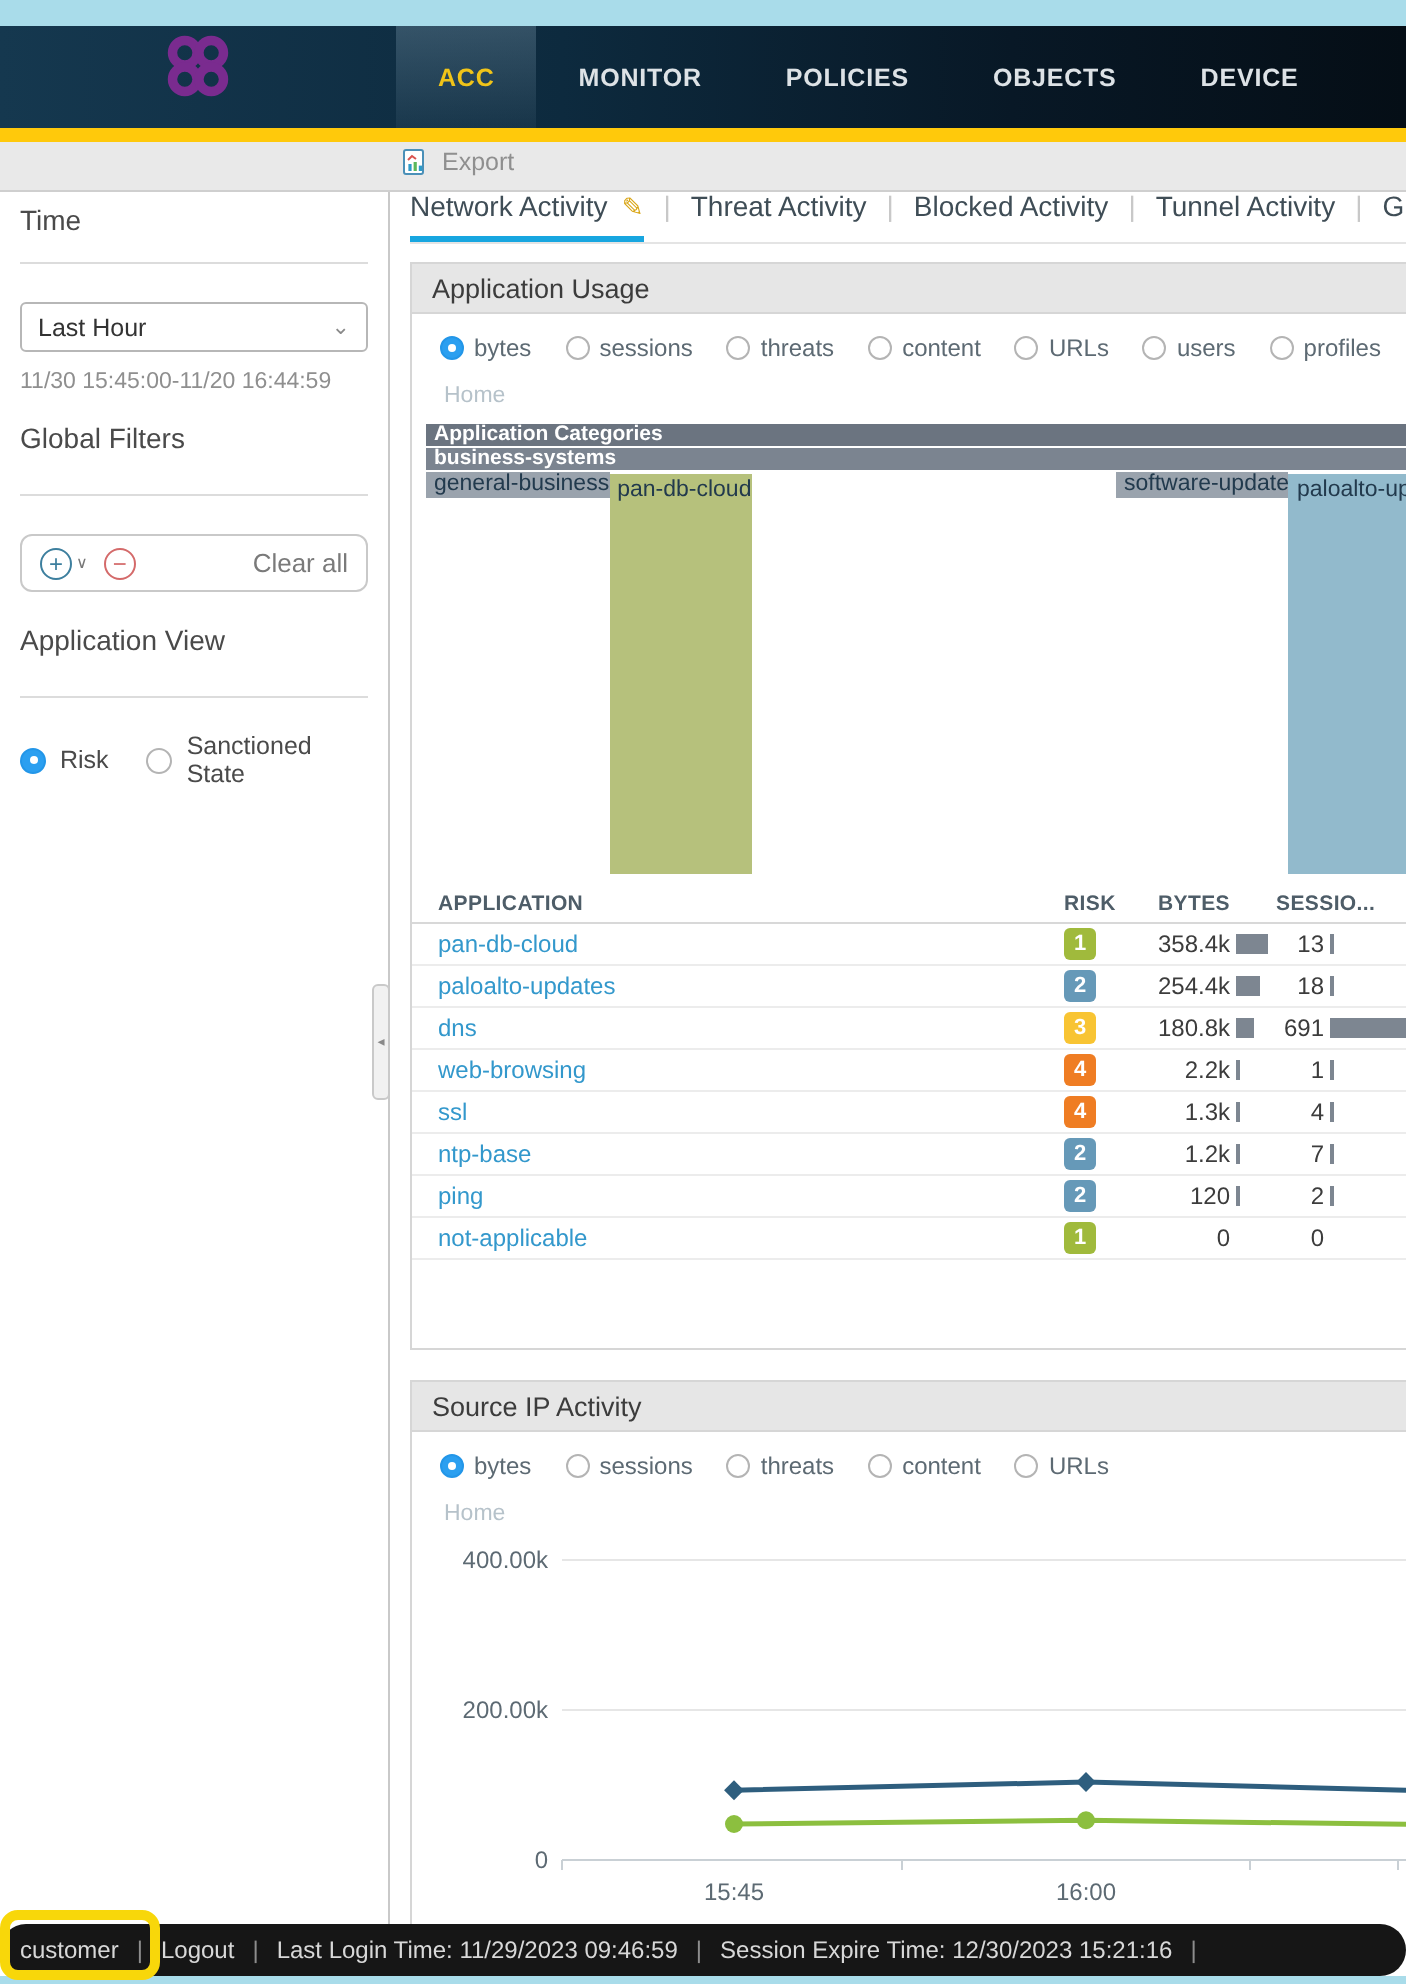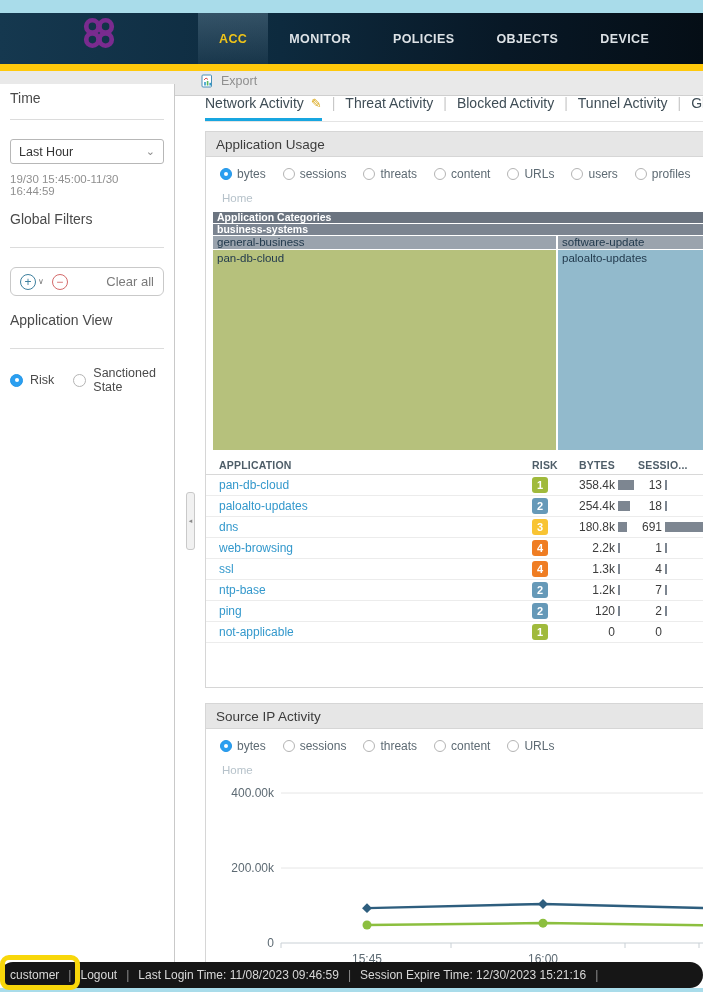--- a/index.html
+++ b/index.html
@@ -9,21 +9,21 @@
   .strip-top{height:13px;background:#a9dcea;}
   .navbar{position:relative;height:51px;background:linear-gradient(90deg,#15384f 0%,#0d2a3e 40%,#081826 72%,#050e16 100%);}
   .logo{position:absolute;left:76px;top:3px;}
   .nav-tabs{position:absolute;left:198px;top:0;height:100%;display:flex;}
   .nav-tab{display:flex;align-items:center;padding:0 21px;color:#dde2e6;font-size:12.5px;font-weight:700;letter-spacing:.4px;cursor:pointer;}
   .nav-tab.active{background:linear-gradient(180deg,rgba(140,170,190,.30),rgba(140,170,190,.08));color:#f0c419;}
   .bar-yellow{height:7px;background:#ffc90b;}
   .toolbar{height:24px;background:#e9e9e9;border-bottom:1px solid #cfcfcf;display:flex;align-items:center;padding-left:201px;color:#8f8f8f;font-size:12.5px;}
   .export-btn{display:flex;align-items:flex-start;gap:6px;cursor:pointer;}
   
-  .sidebar{position:absolute;left:0;top:84px;bottom:30px;width:175px;background:#fff;border-right:1px solid #c9c9c9;box-sizing:border-box;padding:6px 10px 0 10px;}
+  .sidebar{position:absolute;left:0;top:96px;bottom:30px;width:195px;background:#fff;border-right:1px solid #c9c9c9;box-sizing:border-box;padding:6px 10px 0 10px;}
   .side-h{font-size:14px;color:#4a4a4a;}
   .side-hr{border:none;border-top:1px solid #dcdcdc;margin:0;}
   .time-select{margin-top:19px;height:23px;border:1px solid #b7b7b7;border-radius:3px;display:flex;align-items:center;padding:0 8px;font-size:12.5px;color:#333;cursor:pointer;background:#fff;}
   .time-select .chev{margin-left:auto;color:#8a8a8a;font-size:11px;}
   .time-range{margin-top:9px;font-size:11.5px;color:#8f8f8f;}
   .filter-box{margin-top:19px;height:29px;border:1px solid #c9c9c9;border-radius:6px;display:flex;align-items:center;padding:0 9px;box-sizing:border-box;}
   .circ{width:16px;height:16px;border-radius:50%;box-sizing:border-box;display:flex;align-items:center;justify-content:center;font-size:12px;line-height:1;cursor:pointer;}
   .circ.plus{border:1.5px solid #3d7f9e;color:#3d7f9e;}
   .circ.minus{border:1.5px solid #d46a6a;color:#d46a6a;margin-left:8px;}
   .tiny-chev{color:#777;font-size:8px;margin-left:2px;}
@@ -46,21 +46,21 @@
   .metric-row{display:flex;align-items:center;padding:10px 0 0 14px;font-size:12px;color:#5d6a73;}
   .metric{display:flex;align-items:center;gap:5px;margin-right:17px;cursor:pointer;}
   .metric .radio{width:12px;height:12px;}
   .metric .radio.sel::after{width:4px;height:4px;margin-top:3px;}
   .crumb{padding:11px 0 0 16px;font-size:11.5px;color:#b6c2ca;}
   
   .treemap{margin:8px 0 0 7px;width:527px;font-size:10.5px;}
   .tm-root{height:11px;background:#6b7480;color:#fff;font-weight:700;line-height:11px;padding-left:4px;cursor:pointer;}
   .tm-group{height:11px;background:#7b8490;color:#fff;font-weight:700;line-height:11px;padding-left:4px;margin-top:1px;cursor:pointer;}
   .tm-cols{display:flex;gap:2px;margin-top:1px;}
-  .tm-col{display:flex;flex-direction:column;}
+  .tm-col{display:flex;flex-direction:row;}
   .tm-col.left{width:343px;}
   .tm-col.right{flex:1;}
   .tm-colhead{height:13px;background:#9aa3ad;color:#223a4d;font-size:11.5px;line-height:13px;padding-left:4px;cursor:pointer;}
   .tm-cell{height:200px;margin-top:1px;color:#223a4d;font-size:11.5px;padding:2px 0 0 4px;box-sizing:border-box;cursor:pointer;}
   
   .app-table{margin-top:6px;font-size:12px;color:#3c3c3c;}
   .t-row{display:flex;align-items:center;height:20px;border-bottom:1px solid #ececec;}
   .t-row.t-head{height:18px;border-bottom:1px solid #d8d8d8;color:#4e5d68;font-size:10.5px;font-weight:700;letter-spacing:.2px;}
   .cell-app{width:326px;padding-left:13px;box-sizing:border-box;}
   .cell-risk{width:25px;}
@@ -124,21 +124,21 @@
     </span>
   </div>
 
   <div class="sidebar">
     <div class="side-h">Time</div>
     <hr class="side-hr" style="margin-top:13px;">
     <div class="time-select">
       <span>Last Hour</span>
       <span class="chev">⌄</span>
     </div>
-    <div class="time-range">19/30 15:45:00-11/30 16:44:59</div>
+    <div class="time-range">11/30 15:45:00-11/20 16:44:59</div>
     <div class="side-h" style="margin-top:14px;">Global Filters</div>
     <hr class="side-hr" style="margin-top:20px;">
     <div class="filter-box">
       <span class="circ plus">+</span>
       <span class="tiny-chev">∨</span>
       <span class="circ minus">−</span>
       <span class="clear-all">Clear all</span>
     </div>
     <div class="side-h" style="margin-top:16px;">Application View</div>
     <hr class="side-hr" style="margin-top:20px;">
@@ -378,20 +378,20 @@
           </svg>
       </div>
     </div>
   </div>
 
   <div class="footer">
     <span>customer</span>
     <span class="fsep">|</span>
     <span class="flink">Logout</span>
     <span class="fsep">|</span>
-    <span>Last Login Time: 11/08/2023 09:46:59</span>
+    <span>Last Login Time: 11/29/2023 09:46:59</span>
     <span class="fsep">|</span>
     <span>Session Expire Time: 12/30/2023 15:21:16</span>
     <span class="fsep">|</span>
   </div>
   <div class="strip-bottom"></div>
   <div class="annotation"></div>
 </div>
 
 </body></html>

